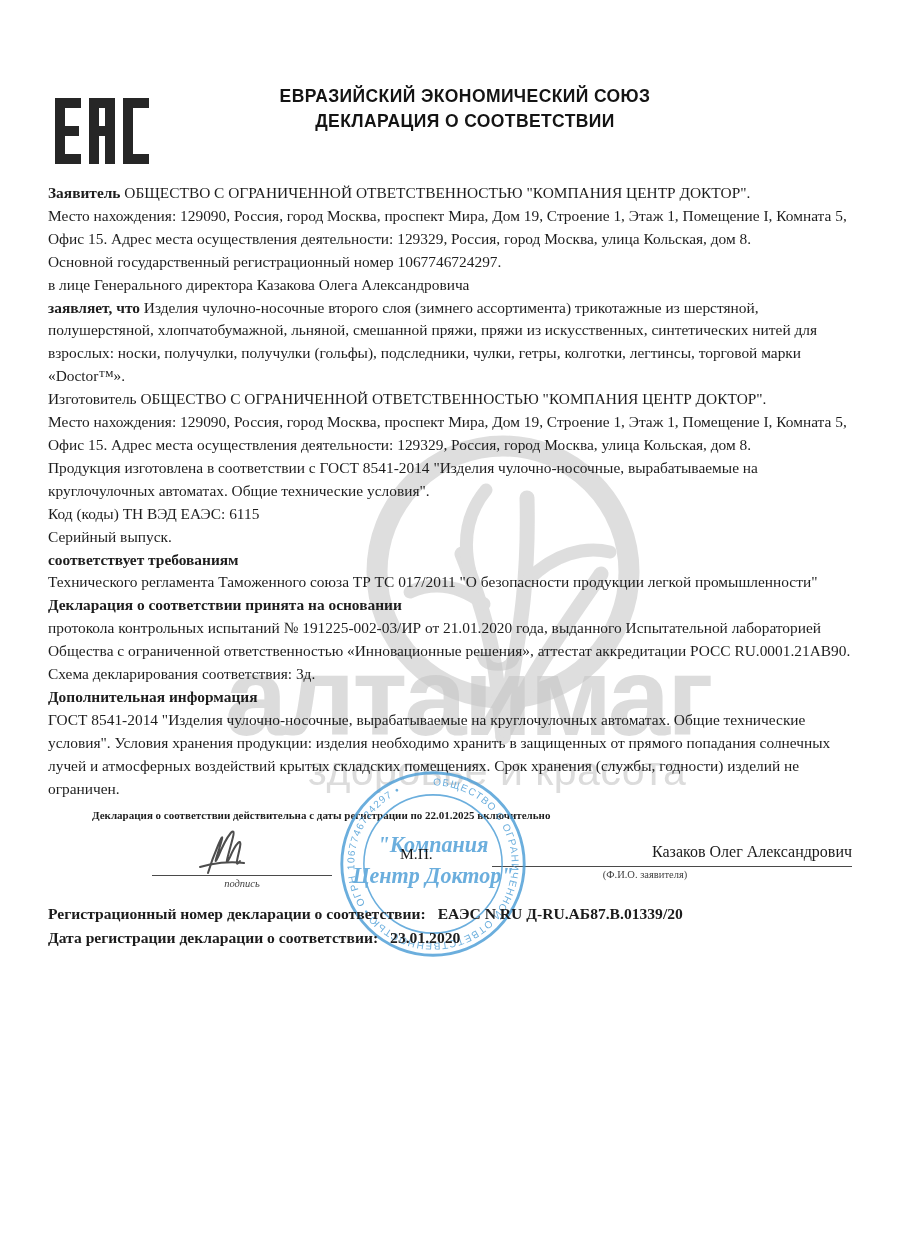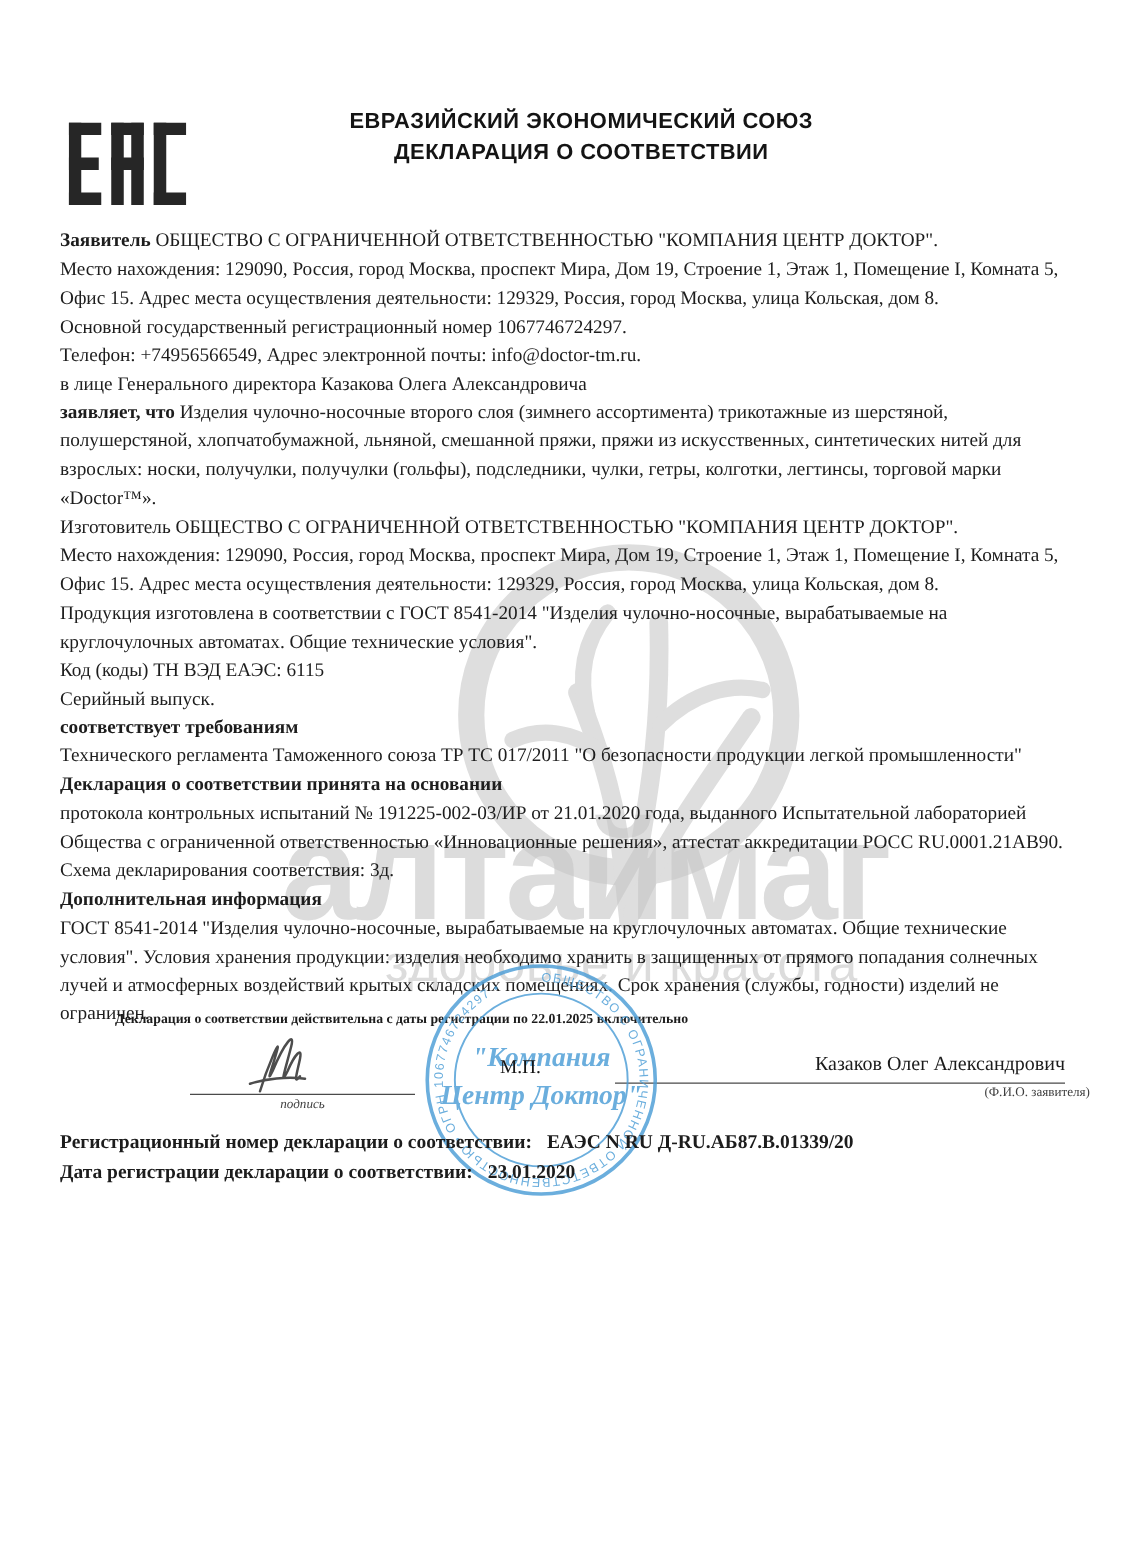--- a/index.html
+++ b/index.html
@@ -54,21 +54,21 @@
     position:absolute;left:152px;top:878px;width:180px;text-align:center;
     font-size:10.5px;color:#3f3f3f;z-index:4;font-style:italic;
   }
   .mp-mark{position:absolute;left:400px;top:845px;font-size:15.5px;color:#161616;z-index:5;}
   .name-line{position:absolute;left:492px;top:866px;width:360px;border-top:1.6px solid #4a4a4a;z-index:4;}
   .applicant-name{
     position:absolute;left:492px;top:843px;width:360px;text-align:right;
     font-size:16px;color:#1b1b1b;z-index:4;
   }
   .applicant-label{
-    position:absolute;left:512px;top:869px;width:360px;text-align:right;
+    position:absolute;left:465px;top:869px;width:360px;text-align:center;
     font-size:10.5px;color:#3f3f3f;z-index:4;
   }
   
   .stamp{position:absolute;left:337px;top:768px;width:192px;height:192px;z-index:4;opacity:.82;pointer-events:none;}
   
   .reg-block{
     position:absolute;left:48px;top:902px;width:810px;
     font-weight:bold;font-size:15.6px;line-height:23.5px;z-index:5;
   }
   .reg-value{margin-left:12px;}
@@ -119,21 +119,20 @@
     </g>
   </svg>
 
   <div class="wm wm-brand">алтаймаг</div>
   <div class="wm wm-tagline">здоровье и красота</div>
 
   <div class="body-text">
       <p><span class="b">Заявитель</span><span> ОБЩЕСТВО С ОГРАНИЧЕННОЙ ОТВЕТСТВЕННОСТЬЮ "КОМПАНИЯ ЦЕНТР ДОКТОР".</span></p>
       <p><span>Место нахождения: 129090, Россия, город Москва, проспект Мира, Дом 19, Строение 1, Этаж 1, Помещение I, Комната 5, Офис 15. Адрес места осуществления деятельности: 129329, Россия, город Москва, улица Кольская, дом 8.</span></p>
       <p><span>Основной государственный регистрационный номер 1067746724297.</span></p>
-      <p><span>Телефон: +74956566549, Адрес электронной почты: info@doctor-tm.ru.</span></p>
       <p><span>в лице Генерального директора Казакова Олега Александровича</span></p>
       <p><span class="b">заявляет, что</span><span> Изделия чулочно-носочные второго слоя (зимнего ассортимента) трикотажные из шерстяной, полушерстяной, хлопчатобумажной, льняной, смешанной пряжи, пряжи из искусственных, синтетических нитей для взрослых: носки, получулки, получулки (гольфы), подследники, чулки, гетры, колготки, легтинсы, торговой марки «Doctor™».</span></p>
       <p><span>Изготовитель ОБЩЕСТВО С ОГРАНИЧЕННОЙ ОТВЕТСТВЕННОСТЬЮ "КОМПАНИЯ ЦЕНТР ДОКТОР".</span></p>
       <p><span>Место нахождения: 129090, Россия, город Москва, проспект Мира, Дом 19, Строение 1, Этаж 1, Помещение I, Комната 5, Офис 15. Адрес места осуществления деятельности: 129329, Россия, город Москва, улица Кольская, дом 8.</span></p>
       <p><span>Продукция изготовлена в соответствии с ГОСТ 8541-2014 "Изделия чулочно-носочные, вырабатываемые на круглочулочных автоматах. Общие технические условия".</span></p>
       <p><span>Код (коды) ТН ВЭД ЕАЭС: 6115</span></p>
       <p><span>Серийный выпуск.</span></p>
       <p><span class="b">соответствует требованиям</span></p>
       <p><span>Технического регламента Таможенного союза ТР ТС 017/2011 "О безопасности продукции легкой промышленности"</span></p>
       <p><span class="b">Декларация о соответствии принята на основании</span></p>

